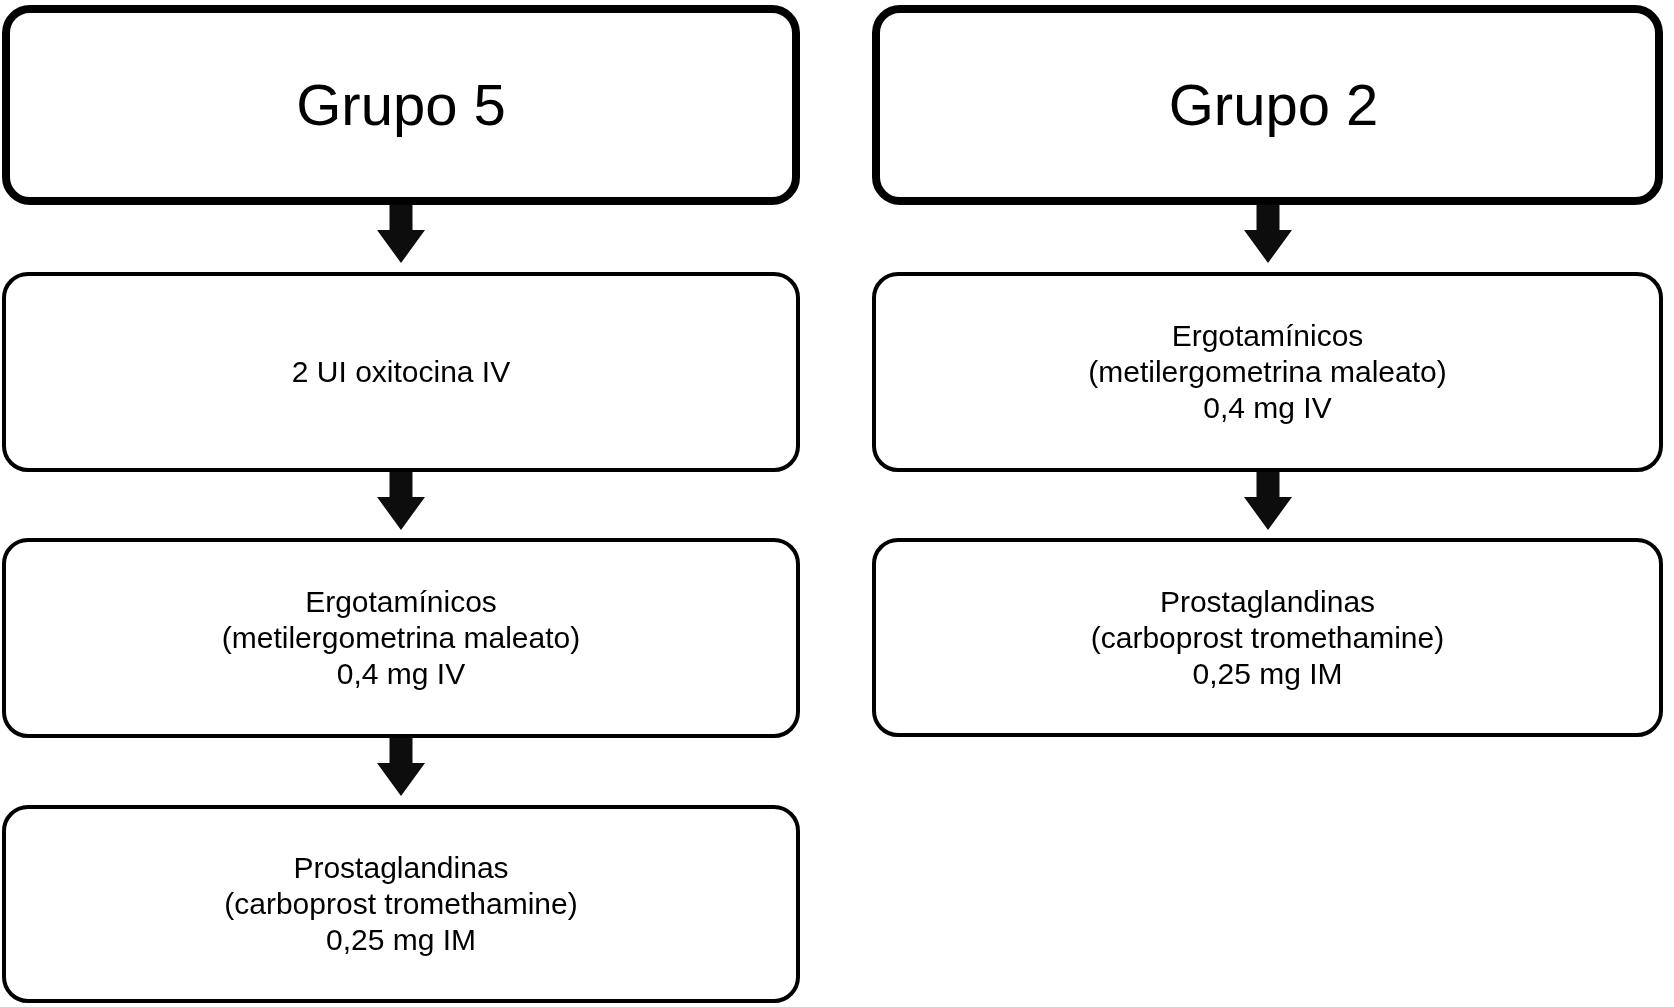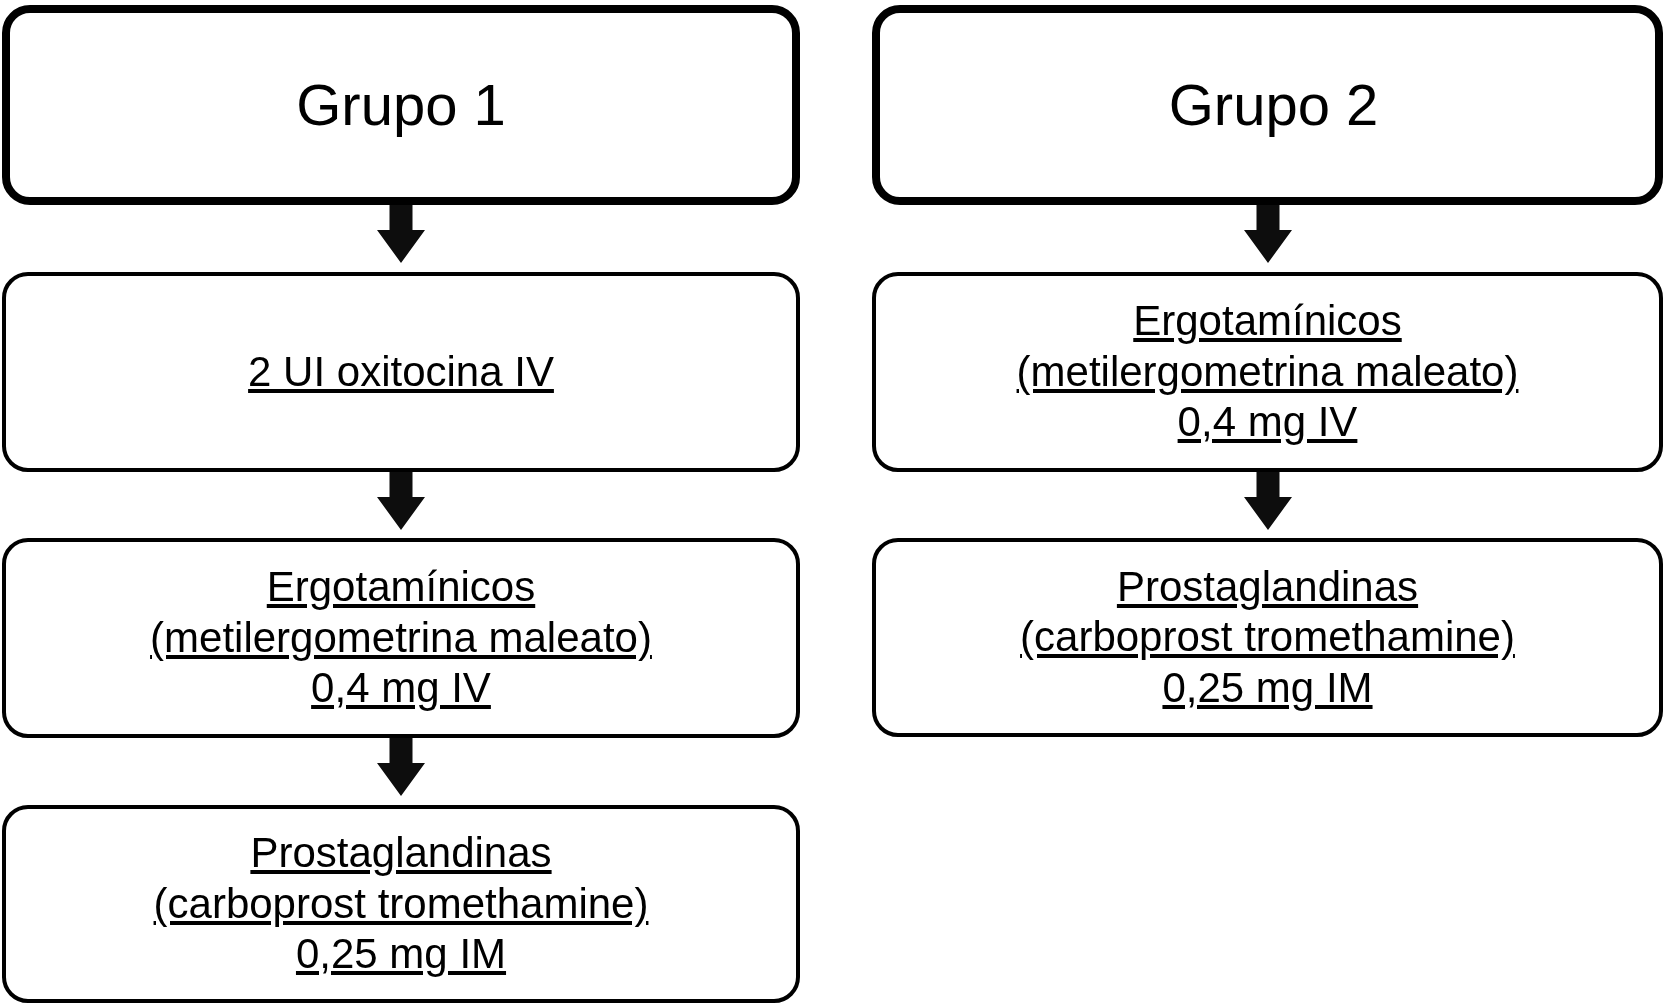--- a/index.html
+++ b/index.html
@@ -45,44 +45,43 @@
   .box-header {
     border-width: 8px;
     border-radius: 28px;
   }
   .header-text {
     font-size: 58px;
     line-height: 1.1;
     white-space: nowrap;
   }
   .step-line {
-    font-size: 42px;
+    font-size: 30px;
     line-height: 1.2;
     white-space: nowrap;
-    text-decoration: underline;
   }
   .arrow {
     position: absolute;
     left: 50%;
     margin-left: -24px;
     width: 48px;
     height: 58px;
     color: var(--arrow);
   }
   .arrow svg { display: block; width: 100%; height: 100%; }
 </style>
 </head>
 <body>
 
 <div class="diagram">
 
   <div class="col col-1">
 
     <div class="box box-header" style="top:5px; height:200px;">
-      <div class="header-text">Grupo 1</div>
+      <div class="header-text">Grupo 5</div>
     </div>
 
     <div class="arrow" style="top:205px;">
       <svg viewBox="0 0 48 58" aria-hidden="true">
         <polygon fill="currentColor" points="12.5,0 35.5,0 35.5,25 48,25 24,58 0,25 12.5,25"></polygon>
       </svg>
     </div>
 
     <div class="box" style="top:272px; height:200px;">
       <div class="step-line">2 UI oxitocina IV</div>

